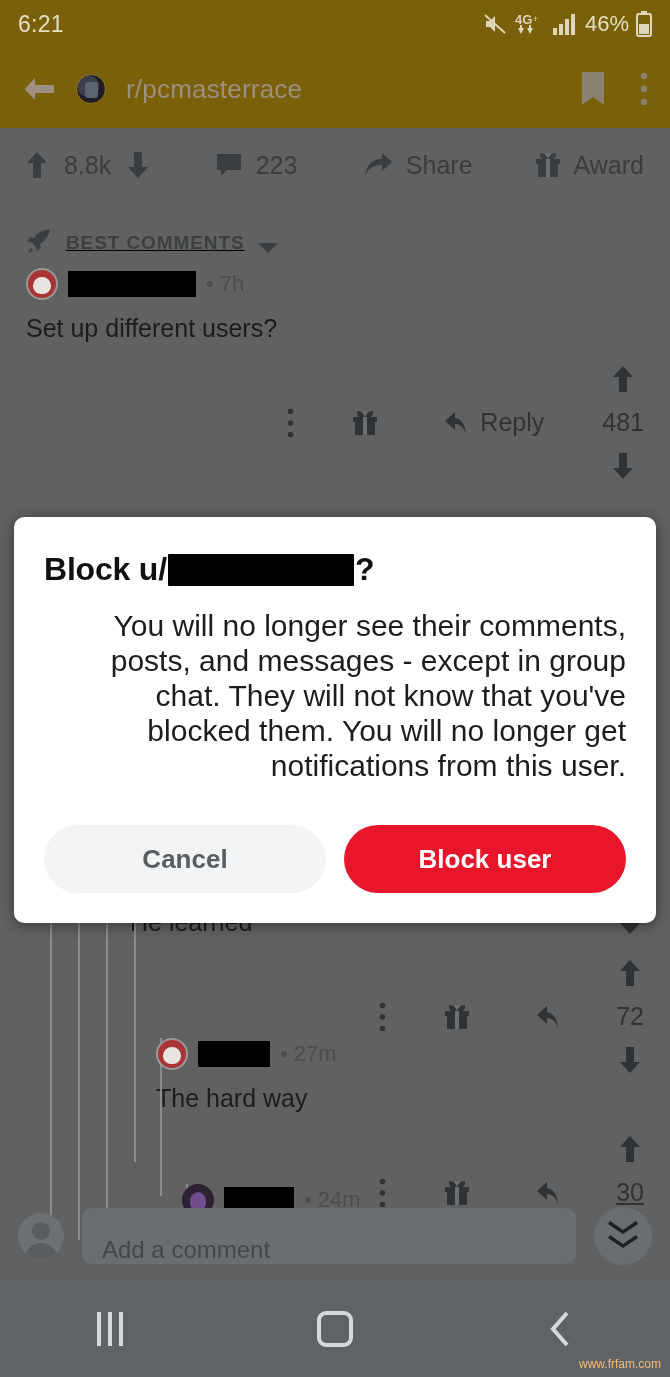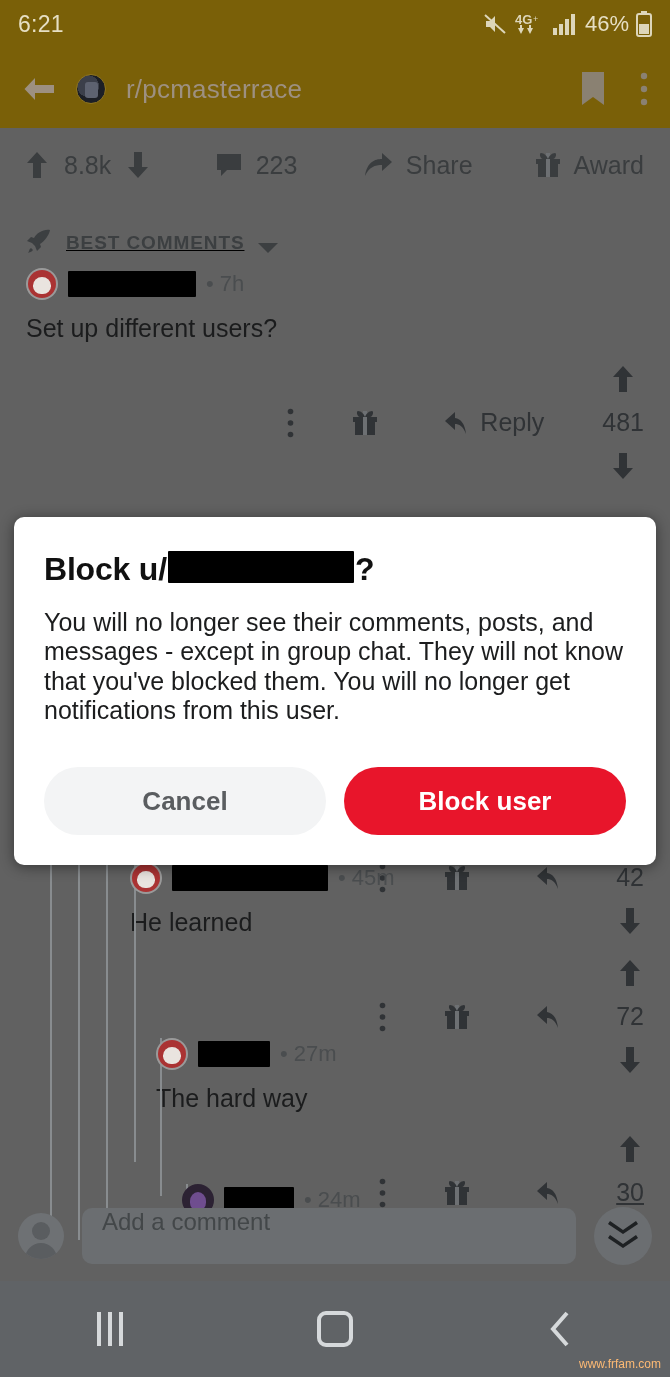--- a/index.html
+++ b/index.html
@@ -97,21 +97,21 @@
     width:46px; height:46px; border-radius:50%; background:#6e7174; position:relative; overflow:hidden;
   }
   .composer-avatar::before{
     content:""; position:absolute; left:14px; top:9px; width:18px; height:18px; border-radius:50%; background:#5a5d60;
   }
   .composer-avatar::after{
     content:""; position:absolute; left:7px; top:30px; width:32px; height:24px; border-radius:16px 16px 0 0; background:#5a5d60;
   }
   .composer-input{
     flex:1; height:56px; border-radius:10px; background:#6b6e71;
-    display:flex; align-items:flex-start; padding:0 20px; color:#434749; font-size:24px;
+    display:flex; align-items:flex-end; padding:0 20px; color:#434749; font-size:24px;
   }
   .jump-btn{
     width:58px; height:58px; border-radius:50%; background:#6b6e71;
     display:flex; align-items:center; justify-content:center; flex:0 0 auto;
   }
 
   
   .navbar{
     position:absolute; left:0; right:0; bottom:0; height:96px; background:#606366;
     display:flex; align-items:center; justify-content:space-around;
@@ -125,26 +125,26 @@
     font-family:"Liberation Sans", sans-serif;
   }
 
   
   #dialog{
     position:absolute; left:14px; top:517px; width:642px;
     background:#fff; border-radius:10px; padding:34px 30px 30px;
     box-shadow:0 2px 14px rgba(0,0,0,.45);
   }
   .dlg-title{
-    font-size:32px; font-weight:bold; color:#111; display:flex; align-items:flex-start;
+    font-size:32px; font-weight:bold; color:#111; display:flex; align-items:center;
     letter-spacing:-.2px; white-space:nowrap;
   }
   .dlg-title .redact{ height:32px; width:186px; margin:0 1px; }
   .dlg-body{
-    margin-top:20px; font-size:25px; line-height:1.17; color:#1c1d1e;
+    margin-top:20px; font-size:30px; line-height:1.17; color:#1c1d1e;text-align:right;
   }
   .dlg-buttons{ display:flex; gap:18px; margin-top:42px; }
   .btn{
     flex:1; height:68px; border-radius:34px; border:none; cursor:pointer;
     font-size:26px; font-weight:bold; font-family:"Liberation Sans", sans-serif;
   }
   .btn-cancel{ background:#f3f4f5; color:#5a5d60; }
   .btn-block{ background:#e8152b; color:#fff; }
 </style>
 </head>

